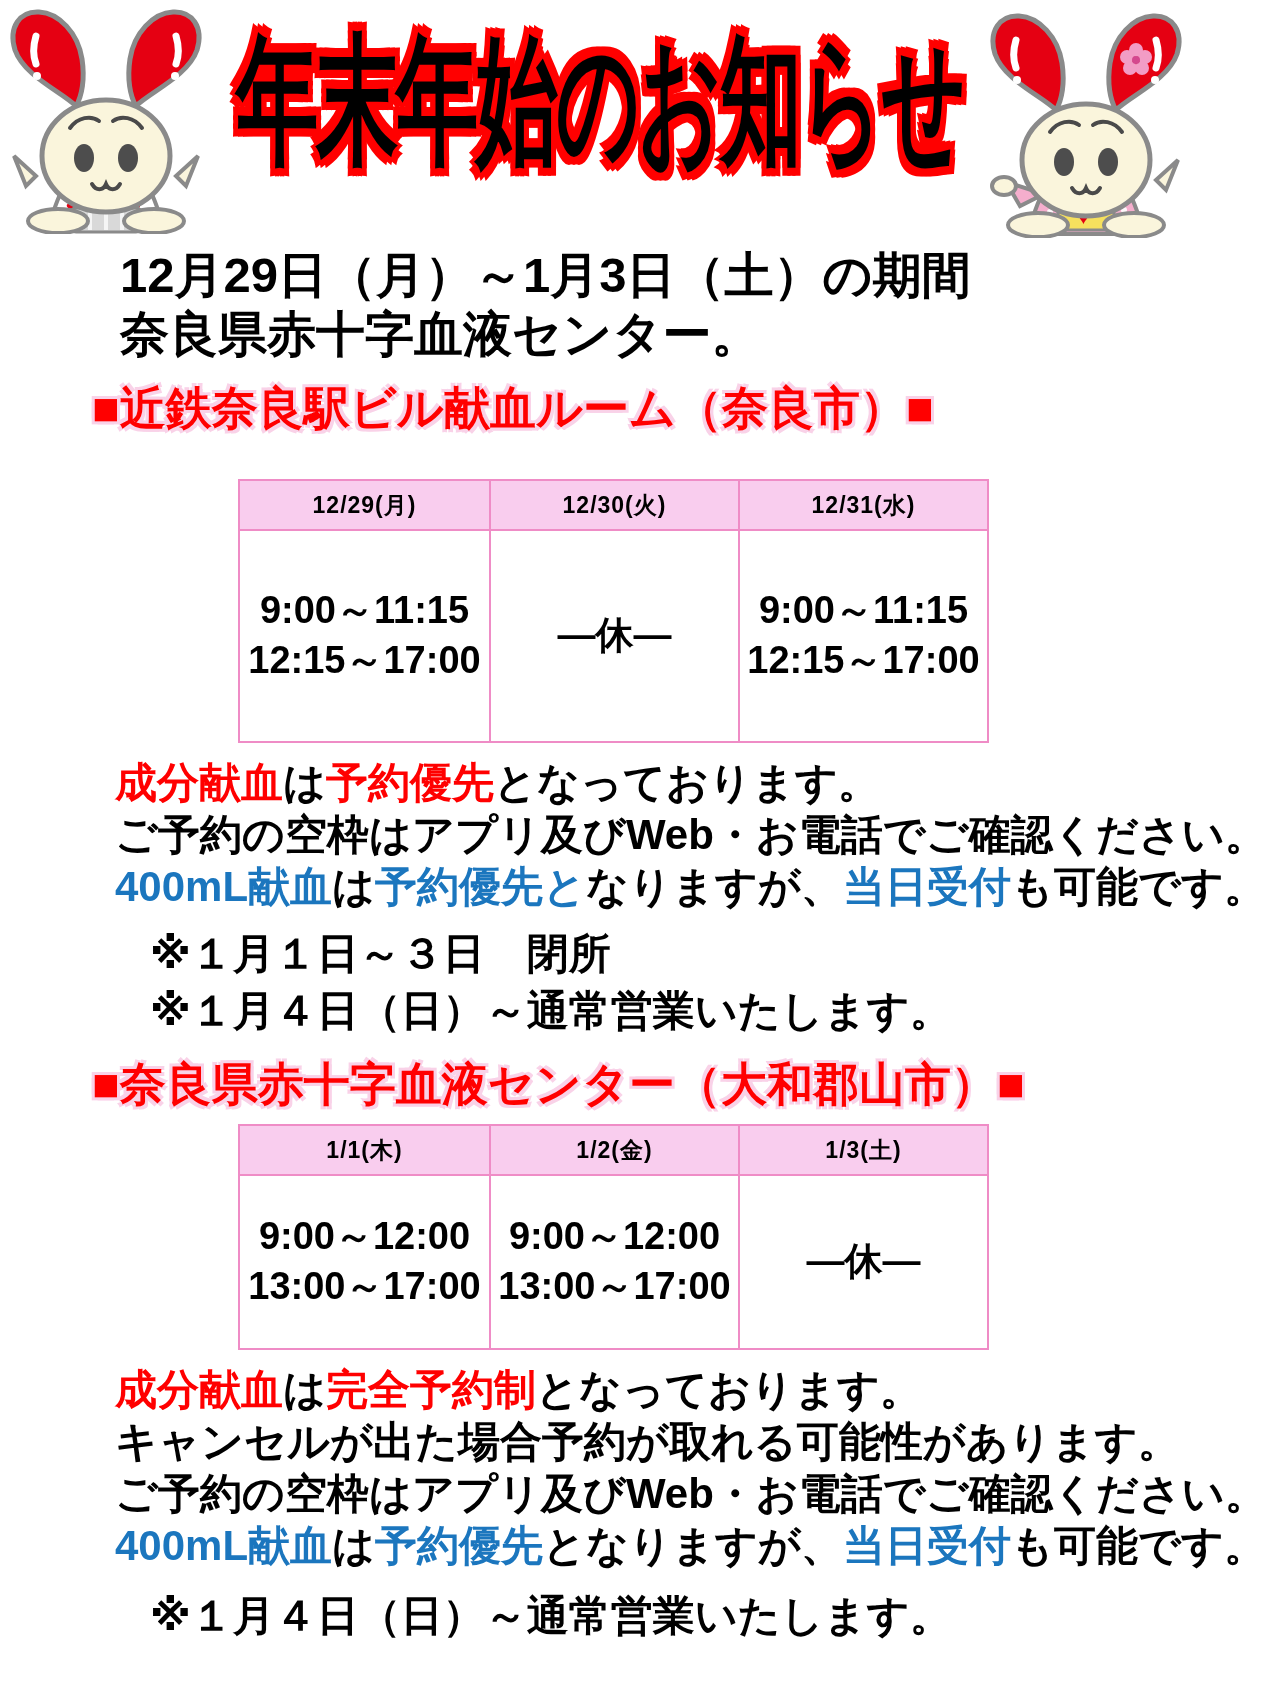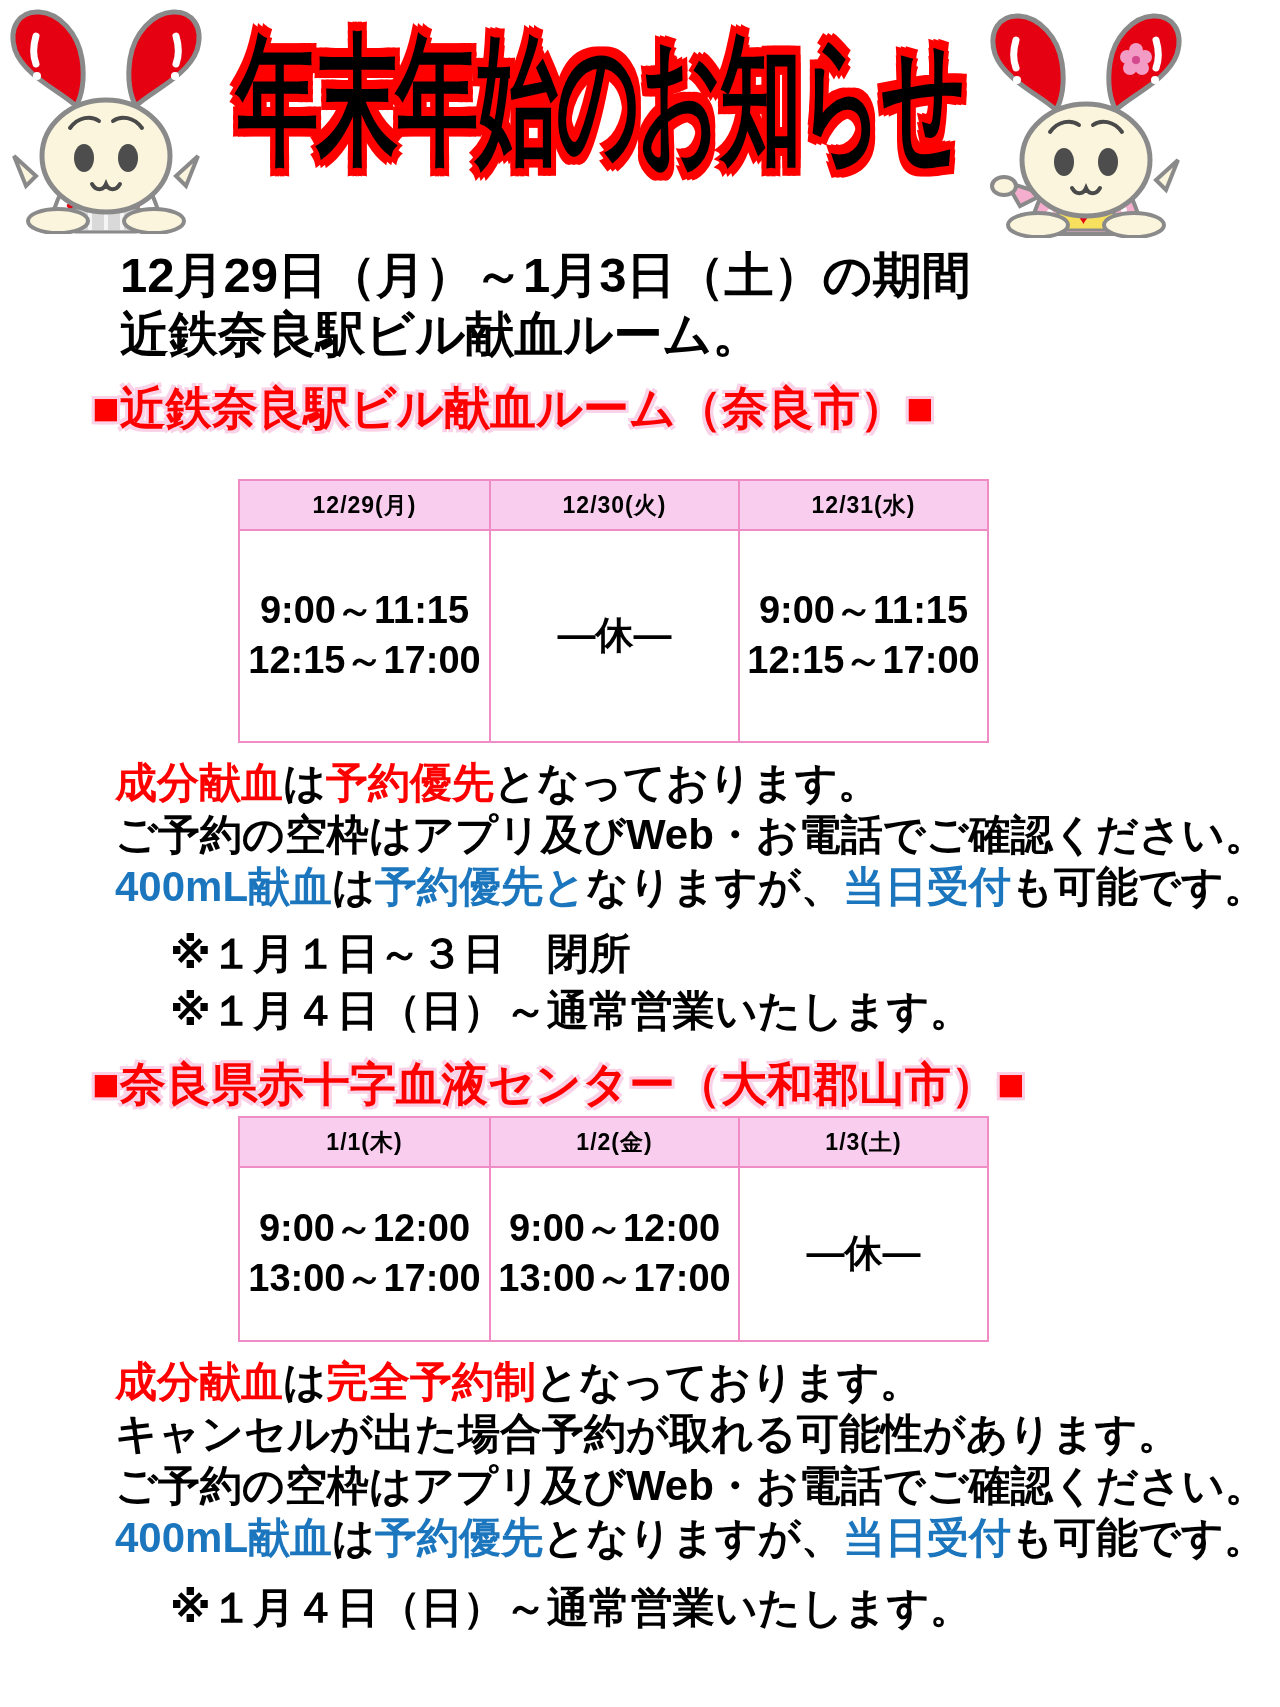--- a/index.html
+++ b/index.html
@@ -45,21 +45,21 @@
   }
   .bcell:first-child{border-left:none;}
   .t1 .bcell{height:210px;}
   .t2 .bcell{height:172px;}
   .tline:empty{display:none;}
 
   .notes{margin:14px 0 0 115px;font-size:42px;line-height:1.24;}
   .note-line{white-space:nowrap;}
 
   .remarks{margin:12px 0 0 150px;font-size:42px;line-height:1.36;color:#000;}
-  .remark{white-space:nowrap;margin-left:20px;}
+  .remark{white-space:nowrap;}
 
   
   .ear{fill:var(--c-ear-red);stroke:var(--c-outline-gray);stroke-width:5;}
   .hl{stroke:var(--c-white);stroke-width:7;stroke-linecap:round;fill:none;}
   .hlc{fill:var(--c-white);}
   .skin{fill:var(--c-cream);stroke:var(--c-outline-gray);stroke-width:5;}
   .skinfill{fill:var(--c-cream);stroke:var(--c-outline-gray);stroke-width:4;}
   .eye{fill:#4d4d4d;}
   .fline{stroke:var(--c-line-gray);stroke-width:4;fill:none;stroke-linecap:round;}
   .haori{fill:var(--c-white);stroke:var(--c-outline-gray);stroke-width:4;}
@@ -142,21 +142,21 @@
       <path class="fline" d="M64,122 C72,111 85,109 93,115"></path>
       <path class="fline" d="M136,122 C128,111 115,109 107,115"></path>
       <ellipse class="eye" cx="78" cy="152" rx="10" ry="14"></ellipse>
       <ellipse class="eye" cx="122" cy="152" rx="10" ry="14"></ellipse>
       <path class="fline" d="M86,178 C90,185 97,185 100,178 C103,185 110,185 114,178"></path>
     </svg>
   </div>
 
   <div class="intro">
     <div>12月29日（月）～1月3日（土）の期間</div>
-    <div>近鉄奈良駅ビル献血ルーム。</div>
+    <div>奈良県赤十字血液センター。</div>
   </div>
 
   <section>
     <h2 class="sec-heading">■近鉄奈良駅ビル献血ルーム（奈良市）■</h2>
 
     <div class="sched t1">
       <div class="sched-head">
         <div class="hcell">12/29(月)</div>
         <div class="hcell">12/30(火)</div>
         <div class="hcell">12/31(水)</div>
@@ -185,21 +185,21 @@
 
     <div class="remarks">
       <div class="remark">※１月１日～３日　閉所</div>
       <div class="remark">※１月４日（日）～通常営業いたします。</div>
     </div>
   </section>
 
   <section>
     <h2 class="sec-heading">■奈良県赤十字血液センター（大和郡山市）■</h2>
 
-    <div class="sched t2" style="margin-top:3px;">
+    <div class="sched t2" style="margin-top:11px;">
       <div class="sched-head">
         <div class="hcell">1/1(木)</div>
         <div class="hcell">1/2(金)</div>
         <div class="hcell">1/3(土)</div>
       </div>
       <div class="sched-body">
         <div class="bcell">
           <div class="tline">9:00～12:00</div>
           <div class="tline">13:00～17:00</div>
         </div>

